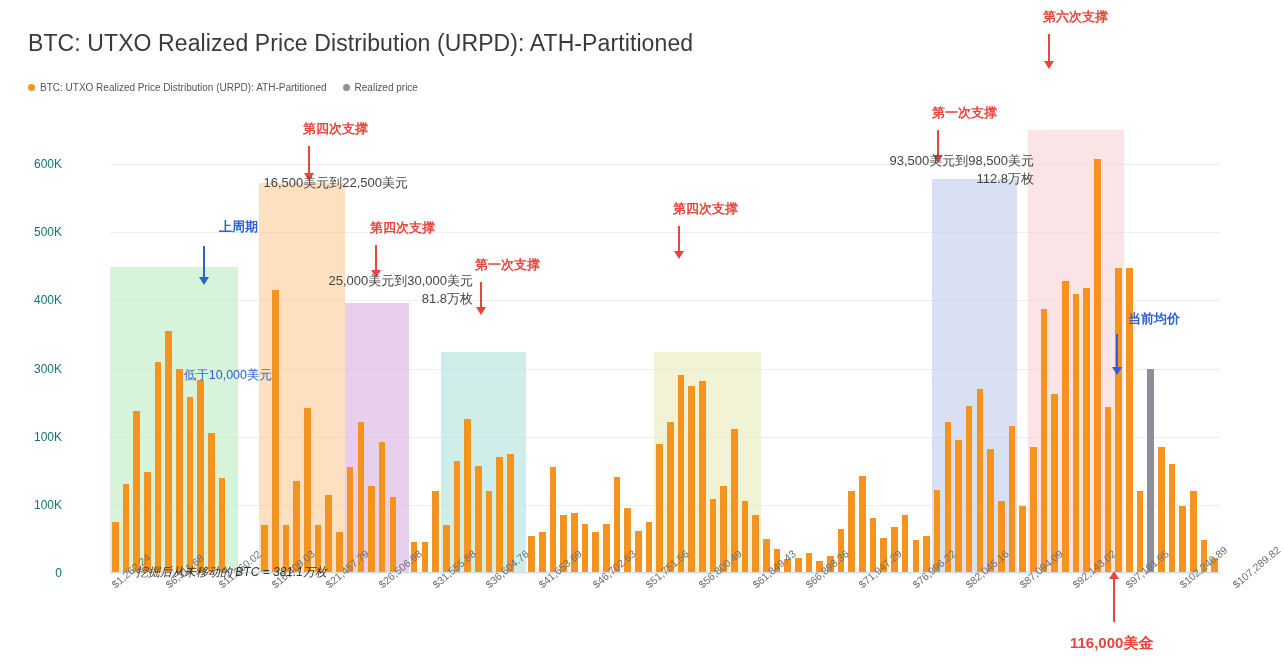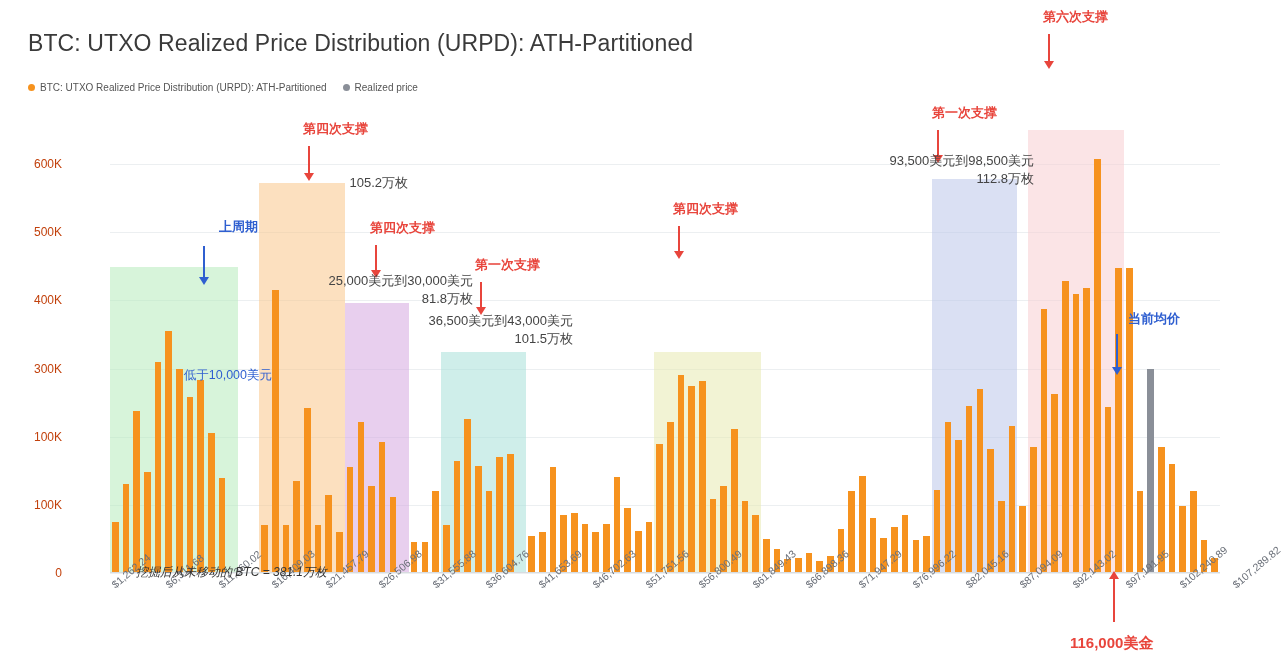--- a/index.html
+++ b/index.html
@@ -45,21 +45,21 @@
     position:absolute;
     left:110px; top:130px;
     width:1110px; height:443px;
   }
   .gridline {
     position:absolute; left:0; width:100%;
     height:1px; background:#eceff1;
   }
   .ytick {
     position:absolute; right:1222px;
-    font-size:12px; color:#c2410c; text-align:right;
+    font-size:12px; color:#0f766e; text-align:right;
     width:60px; transform:translateY(-7px);
   }
   .yaxis-wrap { position:absolute; left:0; top:0; width:1284px; height:668px; }
 
   
   .band { position:absolute; bottom:0; }
 
   
   .bars { position:absolute; left:0; bottom:0; width:100%; height:100%; }
   .bar {
@@ -292,40 +292,36 @@
   <div class="arrow blue" style="left:203px; top:246px; height:32px;"></div>
   <div class="ann" style="left:142px; top:367px; width:130px;">
     <div class="blue-sm">低于10,000美元</div>
   </div>
 
   <div class="ann" style="left:248px; top:120px; width:120px;">
     <div class="red">第四次支撑</div>
   </div>
   <div class="arrow" style="left:308px; top:146px; height:28px;"></div>
   <div class="ann" style="left:208px; top:174px; width:200px;">
-    <div class="lbl">105.2万枚</div>
+    <div class="lbl">16,500美元到22,500美元</div>
   </div>
 
   <div class="ann" style="left:315px; top:219px; width:120px;">
     <div class="red">第四次支撑</div>
   </div>
   <div class="arrow" style="left:375px; top:245px; height:26px;"></div>
   <div class="ann" style="left:278px; top:272px; width:195px;">
     <div class="lbl">25,000美元到30,000美元</div>
     <div class="lbl">81.8万枚</div>
   </div>
 
   <div class="ann" style="left:420px; top:256px; width:120px;">
     <div class="red">第一次支撑</div>
   </div>
   <div class="arrow" style="left:480px; top:282px; height:26px;"></div>
-  <div class="ann" style="left:378px; top:312px; width:195px;">
-    <div class="lbl">36,500美元到43,000美元</div>
-    <div class="lbl">101.5万枚</div>
-  </div>
 
   <div class="ann" style="left:618px; top:200px; width:120px;">
     <div class="red">第四次支撑</div>
   </div>
   <div class="arrow" style="left:678px; top:226px; height:26px;"></div>
 
   <div class="ann" style="left:877px; top:104px; width:120px;">
     <div class="red">第一次支撑</div>
   </div>
   <div class="arrow" style="left:937px; top:130px; height:26px;"></div>

